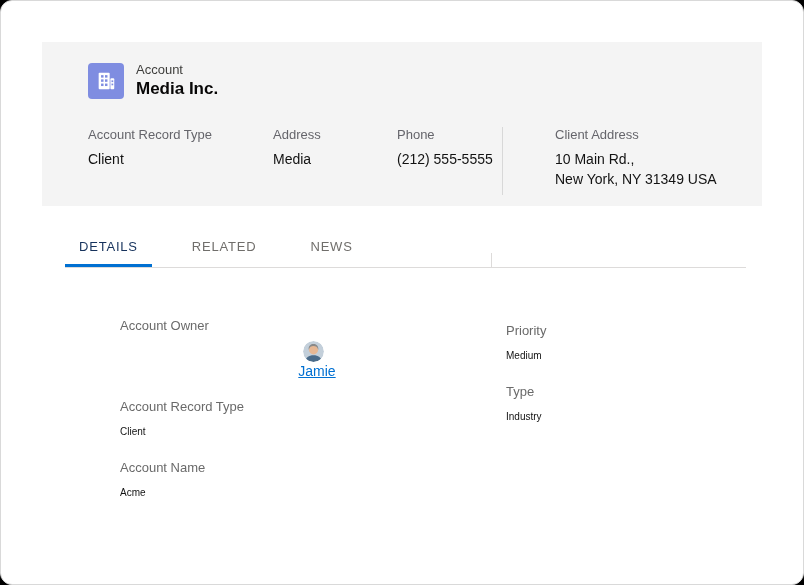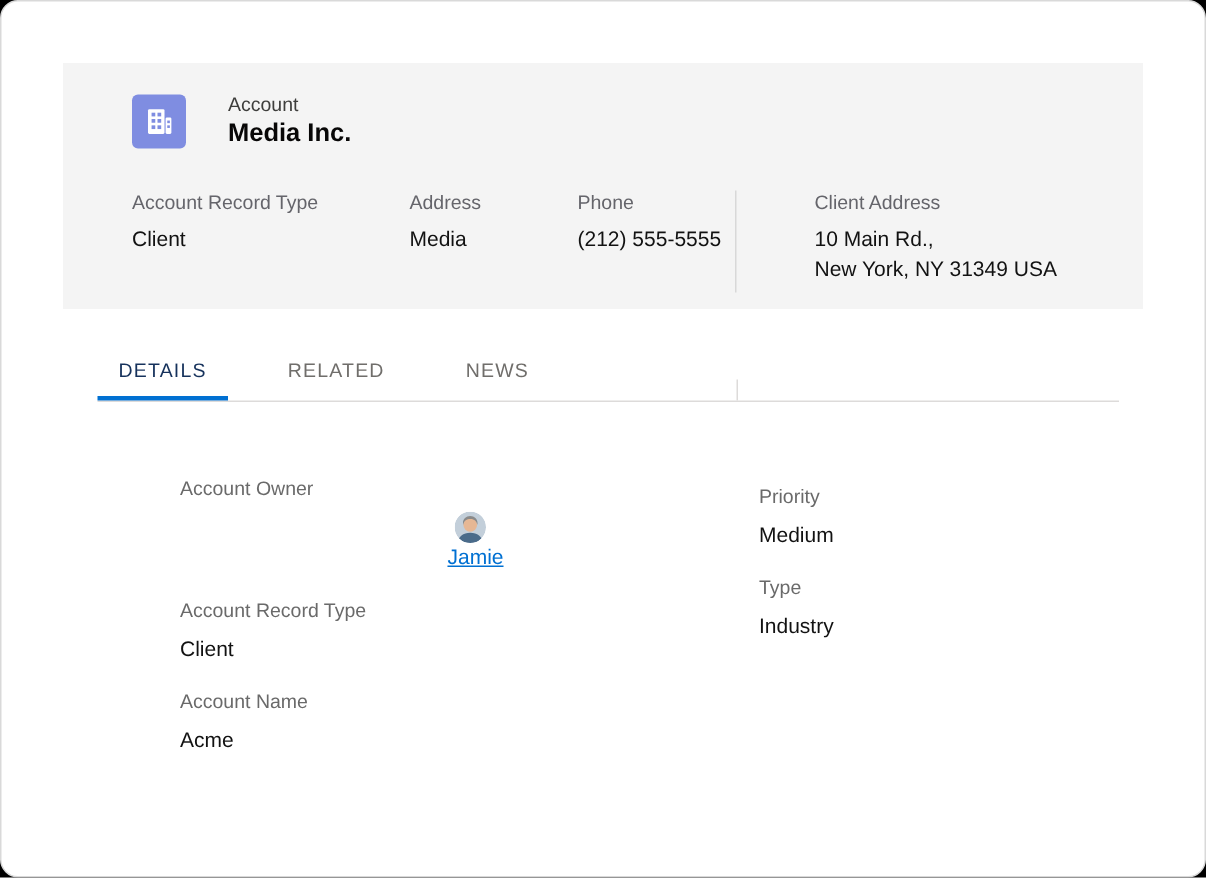--- a/index.html
+++ b/index.html
@@ -14,36 +14,36 @@
   }
 
   
   .card-header{
     margin:41px 41px 0 41px;
     background:#f4f4f4;
     height:164px;
     box-sizing:border-box;
     padding-top:20px;
   }
-  .title-row{display:flex;align-items:center;padding-left:46px;gap:16px;}
+  .title-row{display:flex;align-items:center;padding-left:46px;}
   .entity-icon{
     width:36px;height:36px;border-radius:4px;background:#7f8de1;
     display:flex;align-items:center;justify-content:center;flex:0 0 auto;
   }
   .title-text{margin-left:12px;}
   .entity-label{font-size:13px;color:#3e3e3c;line-height:15px;}
   .record-title{font-size:17px;font-weight:700;color:#080707;line-height:20px;margin-top:2px;}
 
   .fields-row{display:flex;margin-top:28px;padding-left:46px;}
   .hfield{box-sizing:border-box;}
   .hfield .flabel{font-size:13px;color:#65656b;line-height:16px;}
   .hfield .fvalue{font-size:14px;color:#121212;line-height:20px;margin-top:6px;white-space:pre-line;}
   .hf-0{width:185px;}
   .hf-1{width:112px;}
-  .hf-2{width:105px;}
+  .hf-2{width:105px;margin-left:12px;}
   .vdivider{width:1px;background:#d8d8d8;align-self:stretch;margin-bottom:-6px;}
   .hf-3{padding-left:52px;}
 
   
   .tabs-row{
     display:flex;align-items:stretch;position:relative;
     margin:23px 57px 0 64px;height:38px;
     border-bottom:1px solid #dddbda;
     box-sizing:content-box;
   }
@@ -56,21 +56,21 @@
   }
   .tab.active{color:#16325c;border-bottom-color:#0070d2;}
   .tabs-divider{position:absolute;left:426px;bottom:0;width:1px;height:14px;background:#dddbda;}
 
   
   .details{display:flex;padding:50px 0 0 119px;}
   .col-left{width:386px;}
   .col-right{padding-top:5px;}
   .dfield{margin-bottom:19px;}
   .dfield .flabel{font-size:13px;color:#6a6a6a;line-height:16px;}
-  .dfield .fvalue{font-size:14px;color:#121212;line-height:18px;margin-top:8px;}
+  .dfield .fvalue{font-size:10px;color:#121212;line-height:18px;margin-top:8px;}
   .owner-row{display:flex;align-items:center;margin-top:7px;flex-direction:column;}
   .avatar{width:21px;height:21px;border-radius:50%;overflow:hidden;flex:0 0 auto;display:block;}
   .user-link{
     margin-left:8px;font-size:14px;color:#0070d2;
     text-decoration:underline;cursor:pointer;line-height:18px;
   }
 </style>
 </head>
 <body>
 

